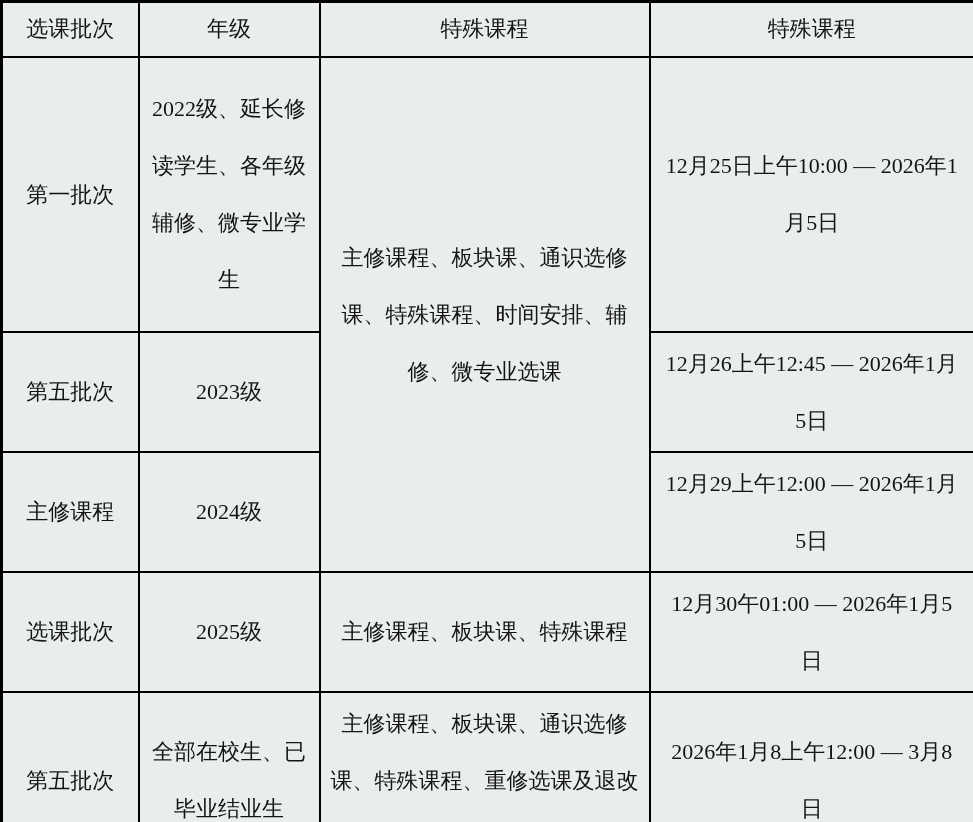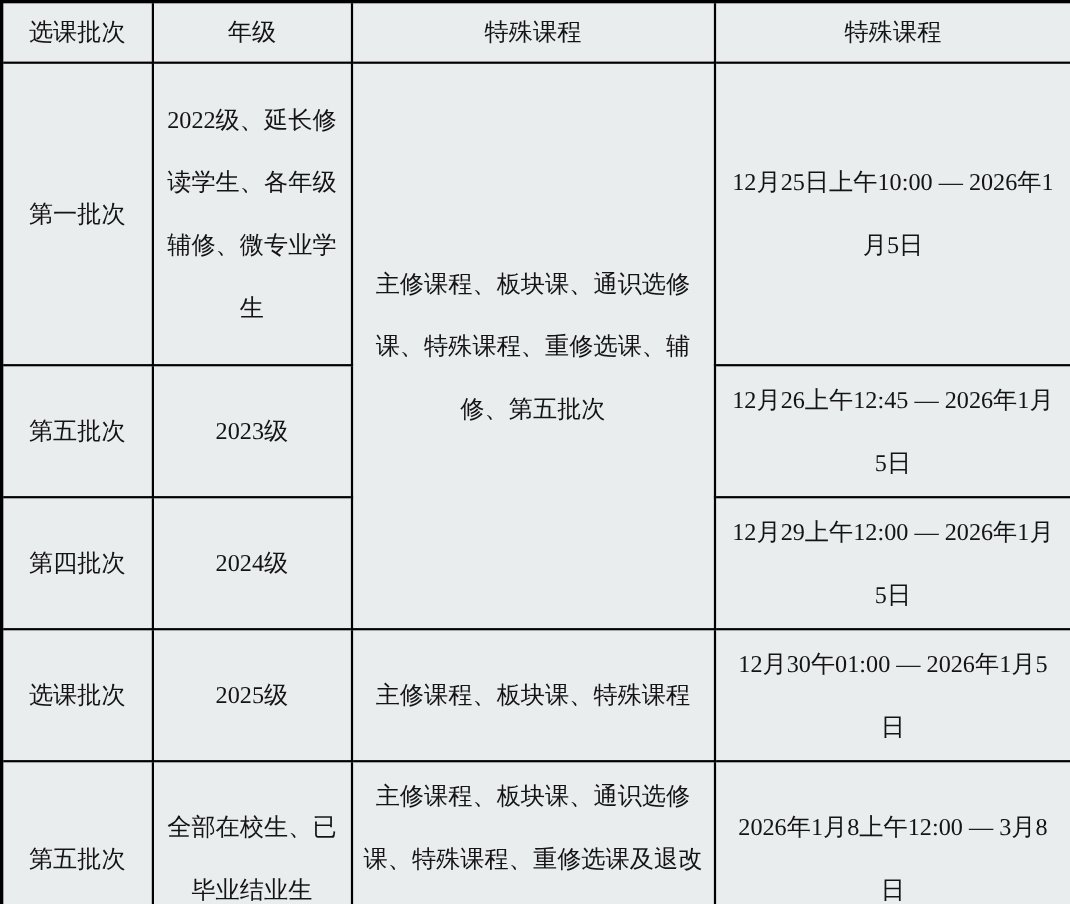--- a/index.html
+++ b/index.html
@@ -72,30 +72,30 @@
         <th>选课批次</th>
         <th>年级</th>
         <th>特殊课程</th>
         <th>特殊课程</th>
       </tr>
     </thead>
     <tbody>
       <tr class="row-1">
         <td>第一批次</td>
         <td>2022级、延长修读学生、各年级辅修、微专业学生</td>
-        <td rowspan="3">主修课程、板块课、通识选修课、特殊课程、重修选课、辅修、第五批次</td>
+        <td rowspan="3">主修课程、板块课、通识选修课、特殊课程、时间安排、辅修、微专业选课</td>
         <td>12月25日上午10:00 — 2026年1月5日</td>
       </tr>
       <tr class="row-2">
         <td>第五批次</td>
         <td>2023级</td>
         <td>12月26上午12:45 — 2026年1月5日</td>
       </tr>
       <tr class="row-3">
-        <td>第四批次</td>
+        <td>主修课程</td>
         <td>2024级</td>
         <td>12月29上午12:00 — 2026年1月5日</td>
       </tr>
       <tr class="row-4">
         <td>选课批次</td>
         <td>2025级</td>
         <td>主修课程、板块课、特殊课程</td>
         <td>12月30午01:00 — 2026年1月5日</td>
       </tr>
       <tr class="row-5">

